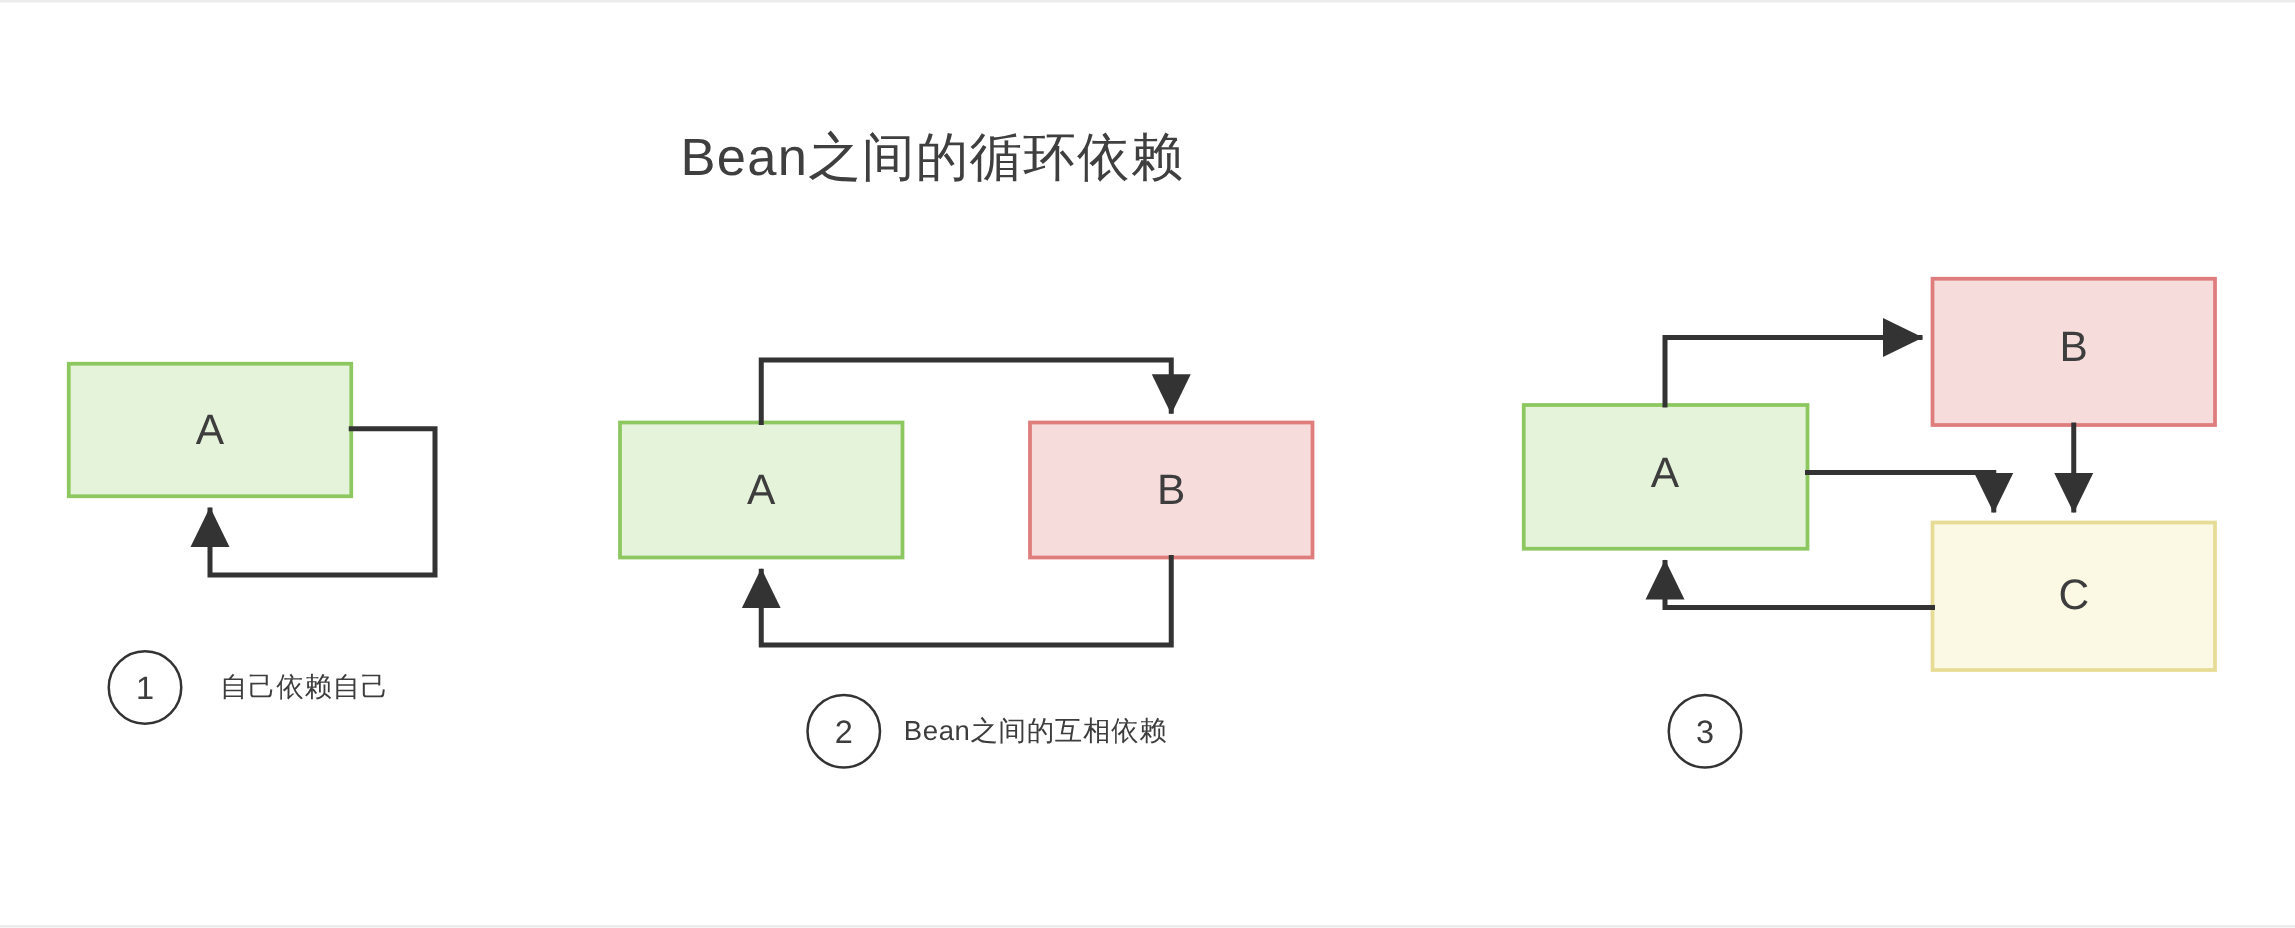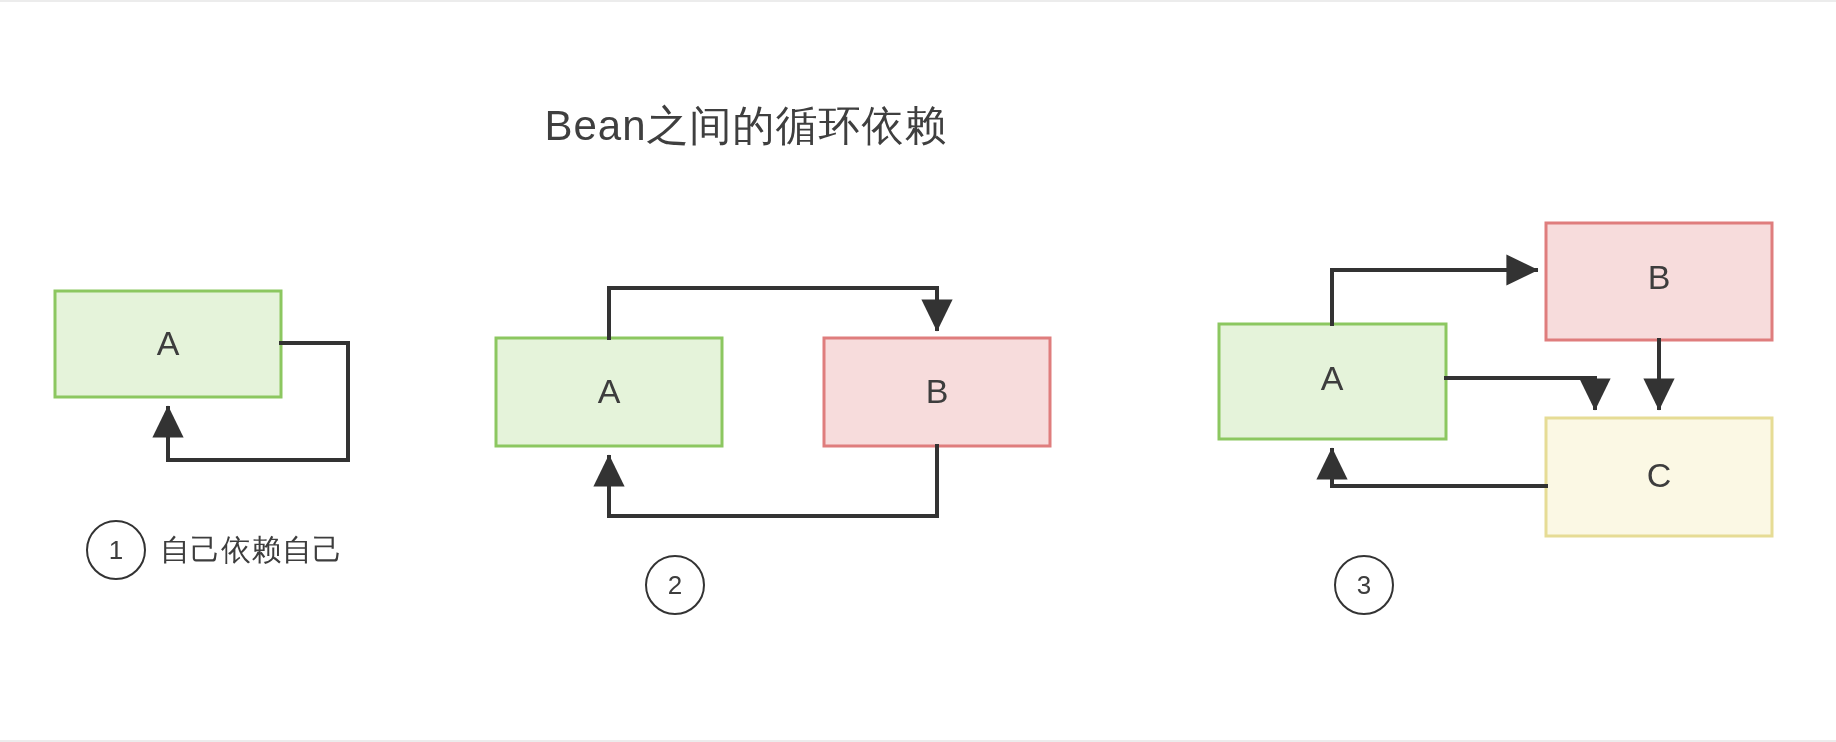--- a/index.html
+++ b/index.html
@@ -78,23 +78,24 @@
     border: 2.5px solid #333333;
     border-radius: 50%;
     display: flex;
     align-items: center;
     justify-content: center;
     font-size: 26px;
     color: #3d3d3d;
     background: transparent;
   }
   .caption-text {
-    font-size: 30px;
+    font-size: 22px;
     color: #3d3d3d;
     letter-spacing: 0.5px;
+    margin-left: 16px;
   }
   #caption-1 { left: 86px;  top: 520px; gap: 14px; }
   #caption-2 { left: 645px; top: 555px; gap: 2px; }
   #caption-3 { left: 1334px; top: 555px; gap: 6px; }
 </style>
 </head>
 <body>
 
 <div class="canvas">
 
@@ -151,19 +152,20 @@
     </svg>
   </div>
 
   <div class="caption" id="caption-1">
     <div class="caption-badge">1</div>
     <div class="caption-text">自己依赖自己</div>
   </div>
 
   <div class="caption" id="caption-2">
     <div class="caption-badge">2</div>
+    <div class="caption-text">Bean之间的互相依赖</div>
   </div>
 
   <div class="caption" id="caption-3">
     <div class="caption-badge">3</div>
   </div>
 
 </div>
 
 </body></html>

